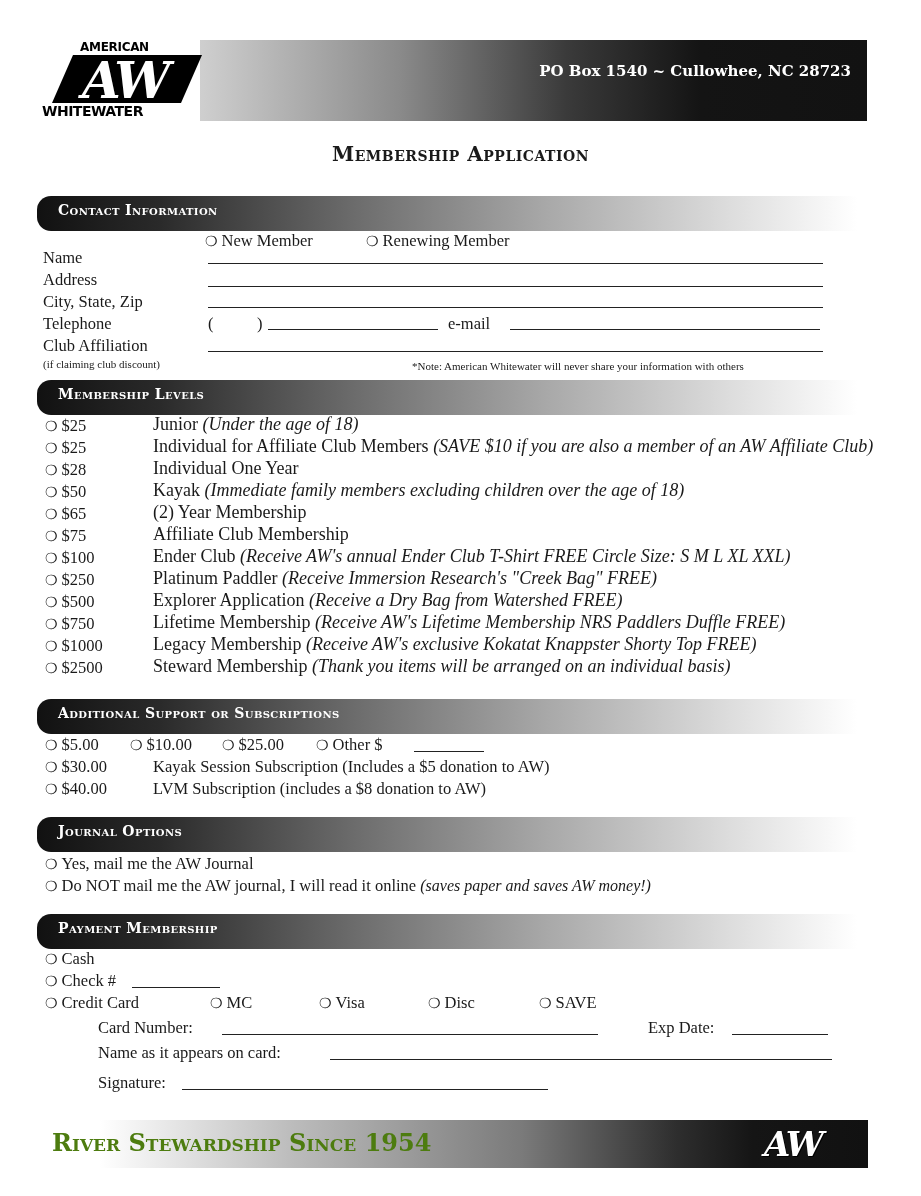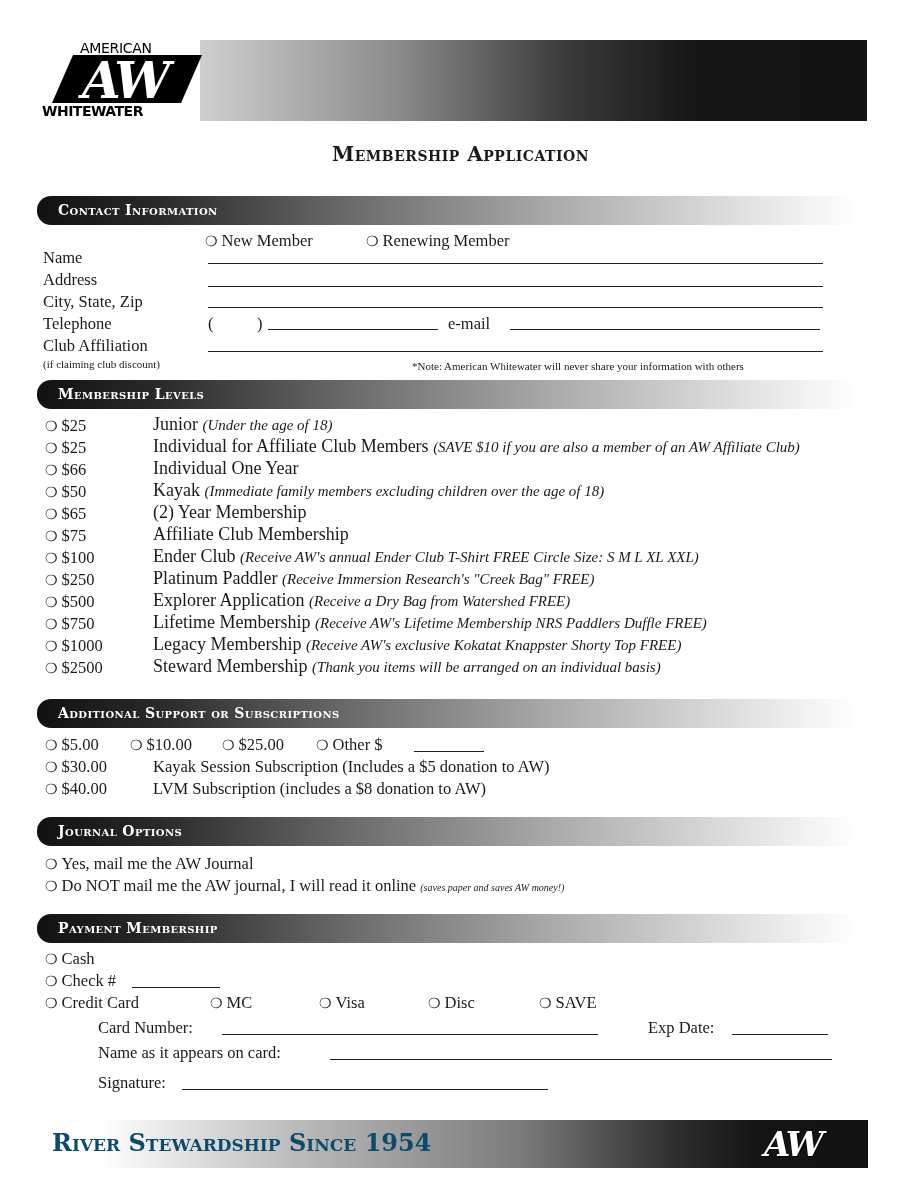--- a/index.html
+++ b/index.html
@@ -9,21 +9,21 @@
     
     .hdr-band {
       position: absolute; left: 200px; top: 40px; width: 667px; height: 81px;
       background: linear-gradient(to right, #cfcfcf 0%, #8a8a8a 30%, #3a3a3a 55%, #141414 75%, #121212 100%);
     }
     .logo {
       position: absolute; left: 42px; top: 40px; width: 160px; height: 82px;
     }
     .logo-top {
       position: absolute; left: 38px; top: 0; font-family: "DejaVu Sans", sans-serif;
-      font-weight: normal; font-size: 14px; letter-spacing: -0.3px; color: #000;
+      font-weight: bold; font-size: 12px; letter-spacing: -0.3px; color: #000;
     }
     .logo-mid {
       position: absolute; left: 10px; top: 15px; width: 150px; height: 48px;
       background: #000; clip-path: polygon(14% 0, 100% 0, 86% 100%, 0 100%);
     }
     .logo-mid span {
       position: absolute; left: 30px; top: -4px; font-family: "DejaVu Serif", serif;
       font-weight: bold; font-size: 50px; color: #fff; letter-spacing: -4px; font-style: italic;
     }
     .logo-bot {
@@ -36,47 +36,47 @@
     }
 
     .title {
       position: absolute; left: 0; width: 921px; top: 142px; text-align: center;
       font-family: "DejaVu Serif", serif; font-weight: bold; font-size: 20px;
       font-variant: small-caps; letter-spacing: 0.5px;
     }
 
     
     .bar {
-      position: absolute; left: 37px; width: 820px; height: 29px;
+      position: absolute; left: 37px; width: 820px; height: 35px;
       border-radius: 14px 0 0 14px;
       background: linear-gradient(to right, #111 0%, #2a2a2a 15%, #6a6a6a 38%, #a8a8a8 62%, #dedede 85%, #ffffff 100%);
     }
     .bar span {
       position: absolute; left: 21px; top: 6px; color: #fff; font-weight: bold;
       font-size: 14px; font-variant: small-caps; letter-spacing: 0.4px;
       font-family: "DejaVu Serif", serif;
     }
 
     .t { position: absolute; font-size: 16.5px; white-space: nowrap; font-family: Liberation Serif, serif; }
     .sm { font-size: 11px; }
     .it { font-style: italic; font-size: 13px; }
     .radio { font-size: 14px; margin-right: 4px; }
     .line { display: inline-block; border-bottom: 1px solid #222; height: 14px; vertical-align: baseline; }
 
     .lvl-price { position: absolute; left: 45px; font-size: 16.5px; font-family: "Liberation Serif", serif; white-space: nowrap; }
     .lvl-name { position: absolute; left: 153px; font-size: 18px; font-family: "Liberation Serif", serif; white-space: nowrap; }
-    .lvl-name .it { font-size: 15px; }
+    .lvl-name .it { font-size: 18px; }
 
     .ftr-band {
       position: absolute; left: 100px; top: 1120px; width: 768px; height: 48px;
       background: linear-gradient(to right, #ffffff 0%, #bcbcbc 25%, #7a7a7a 55%, #2e2e2e 75%, #151515 85%, #111 100%);
     }
     .ftr-text {
       position: absolute; left: 52px; top: 1128px; font-family: "DejaVu Serif", serif;
-      font-weight: bold; font-size: 24px; font-variant: small-caps; color: #0c4a6e;
+      font-weight: bold; font-size: 24px; font-variant: small-caps; color: #4d7c0f;
     }
     .ftr-logo {
       position: absolute; left: 758px; top: 1124px; width: 100px; height: 40px;
     }
     .ftr-logo span {
       position: absolute; left: 6px; top: 0; font-family: "DejaVu Serif", serif; font-weight: bold;
       font-style: italic; font-size: 34px; color: #fff; letter-spacing: -3px;
       text-shadow: 1px 1px 0 #000;
     }
   </style>
@@ -85,20 +85,21 @@
 
 <div class="hdr-band"></div>
 <div class="logo">
   <div class="logo-top">AMERICAN</div>
   <div class="logo-mid">
       <span>AW</span>
     </div>
   <div class="logo-bot">WHITEWATER</div>
 </div>
 <div class="addr">
+  <div>PO Box 1540 ~ Cullowhee, NC 28723</div>
 </div>
 
 <div class="title">Membership Application</div>
 
 <div class="bar" style="top:196px">
     <span>Contact Information</span>
   </div>
 
 <div class="t" style="left:205px;top:231px"><span class="radio">❍</span><span>New Member</span></div>
 <div class="t" style="left:366px;top:231px"><span class="radio">❍</span><span>Renewing Member</span></div>
@@ -131,21 +132,21 @@
 <div id="levels">
   <div>
       <div class="lvl-price" style="top:416px"><span class="radio">❍</span><span>$25</span></div>
       <div class="lvl-name" style="top:414px"><span>Junior</span> <span class="it">(Under the age of 18)</span></div>
     </div>
   <div>
       <div class="lvl-price" style="top:438px"><span class="radio">❍</span><span>$25</span></div>
       <div class="lvl-name" style="top:436px"><span>Individual for Affiliate Club Members</span> <span class="it">(SAVE $10 if you are also a member of an AW Affiliate Club)</span></div>
     </div>
   <div>
-      <div class="lvl-price" style="top:460px"><span class="radio">❍</span><span>$66</span></div>
+      <div class="lvl-price" style="top:460px"><span class="radio">❍</span><span>$28</span></div>
       <div class="lvl-name" style="top:458px"><span>Individual One Year</span> <span class="it"></span></div>
     </div>
   <div>
       <div class="lvl-price" style="top:482px"><span class="radio">❍</span><span>$50</span></div>
       <div class="lvl-name" style="top:480px"><span>Kayak</span> <span class="it">(Immediate family members excluding children over the age of 18)</span></div>
     </div>
   <div>
       <div class="lvl-price" style="top:504px"><span class="radio">❍</span><span>$65</span></div>
       <div class="lvl-name" style="top:502px"><span>(2) Year Membership</span> <span class="it"></span></div>
     </div>
@@ -191,21 +192,21 @@
 
 <div class="t" style="left:45px;top:757px"><span class="radio">❍</span><span>$30.00</span></div>
 <div class="t" style="left:153px;top:757px">Kayak Session Subscription (Includes a $5 donation to AW)</div>
 <div class="t" style="left:45px;top:779px"><span class="radio">❍</span><span>$40.00</span></div>
 <div class="t" style="left:153px;top:779px">LVM Subscription  (includes a $8 donation to AW)</div>
 
 <div class="bar" style="top:817px">
     <span>Journal Options</span>
   </div>
 <div class="t" style="left:45px;top:854px"><span class="radio">❍</span><span>Yes, mail me the AW Journal</span></div>
-<div class="t" style="left:45px;top:876px"><span class="radio">❍</span><span>Do NOT mail me the AW journal, I will read it online</span> <span class="it" style="font-size:10px">(saves paper and saves AW money!)</span></div>
+<div class="t" style="left:45px;top:876px"><span class="radio">❍</span><span>Do NOT mail me the AW journal, I will read it online</span> <span class="it" style="font-size:16px">(saves paper and saves AW money!)</span></div>
 
 <div class="bar" style="top:914px">
     <span>Payment Membership</span>
   </div>
 <div class="t" style="left:45px;top:949px"><span class="radio">❍</span><span>Cash</span></div>
 <div class="t" style="left:45px;top:971px"><span class="radio">❍</span><span>Check #</span></div>
 <div class="line" style="position:absolute;left:132px;top:974px;width:88px"></div>
 <div class="t" style="left:45px;top:993px"><span class="radio">❍</span><span>Credit Card</span></div>
 <div class="t" style="left:210px;top:993px"><span class="radio">❍</span><span>MC</span></div>
 <div class="t" style="left:319px;top:993px"><span class="radio">❍</span><span>Visa</span></div>

